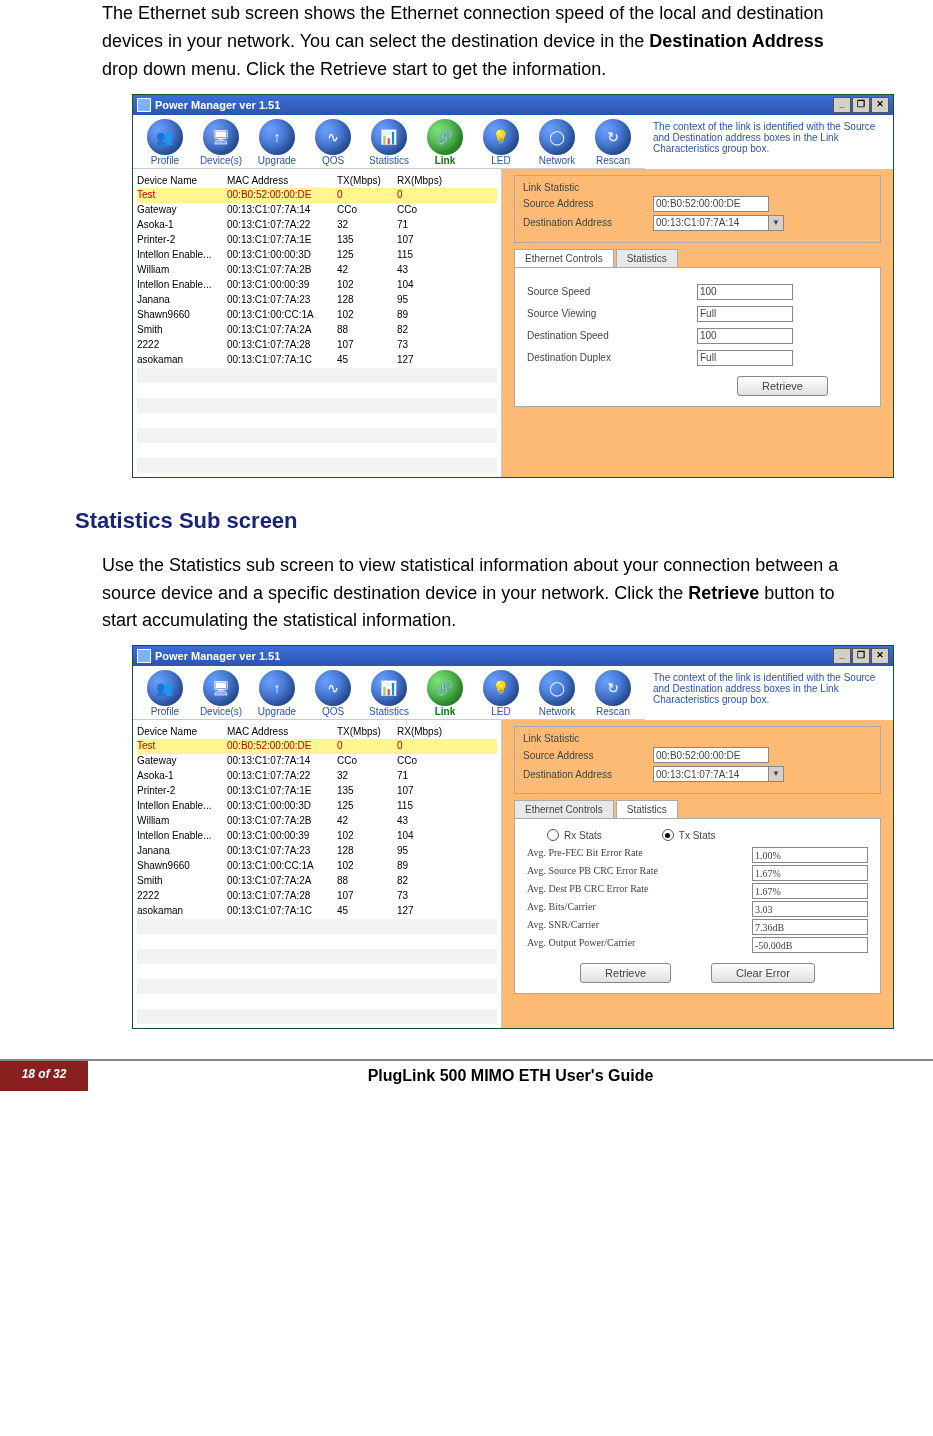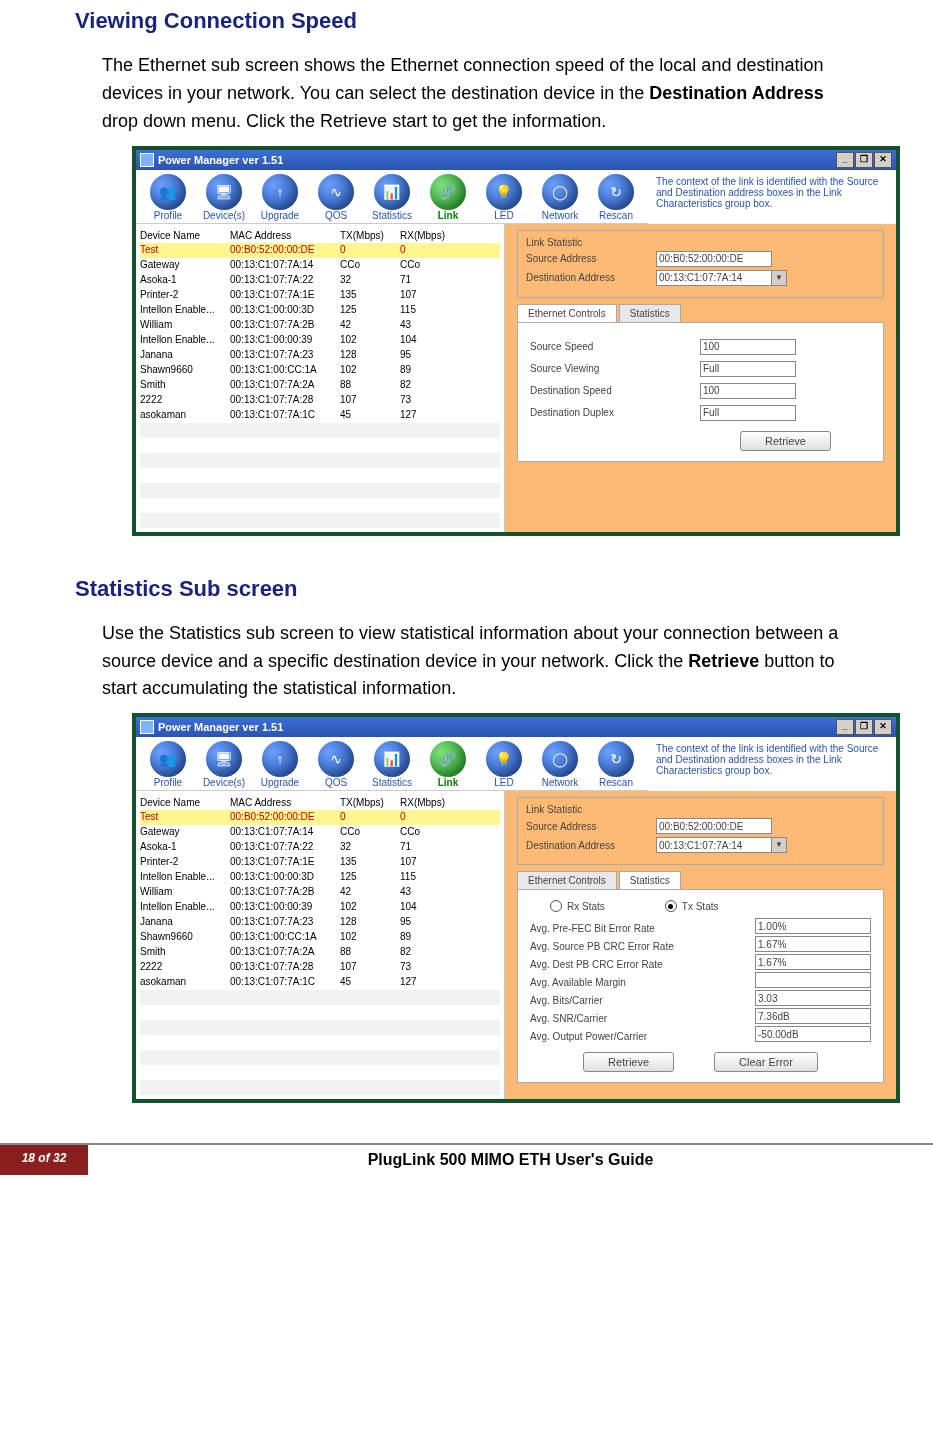--- a/index.html
+++ b/index.html
@@ -21,22 +21,22 @@
   }
   p.body {
     font-size: 18px;
     color: #000;
     margin: 0 30px 10px 62px;
     line-height: 1.55;
     font-family: Tahoma, Verdana, sans-serif;
   }
   .bold { font-weight: bold; }
   .screenshot {
-    margin: 10px 30px 40px 92px;
-    border: 4px solid #14532d;
+    margin: 10px 30px 30px 92px;
+    border: 1px solid #14532d;
     width: 760px;
     position: relative;
     font-family: Tahoma, Arial, sans-serif;
   }
   .titlebar {
     background: linear-gradient(#3c6fd8, #2a54b0);
     color: #fff;
     font-size: 11px;
     font-weight: bold;
     padding: 2px 4px;
@@ -150,42 +150,41 @@
   }
   .btnbar { display:flex; justify-content:center; gap:40px; margin-top:10px; }
   .btn {
     border:1px solid #888; background:linear-gradient(#fff,#e0e0e0);
     border-radius:3px; padding:3px 24px; font-size:11px;
   }
   .radio-row { display:flex; gap:60px; margin-bottom:6px; padding-left:20px;}
   .radio { display:flex; align-items:center; gap:5px; }
   .r-circle { width:10px;height:10px;border:1px solid #555;border-radius:50%;display:inline-flex;align-items:center;justify-content:center;}
   .r-dot { width:5px;height:5px;background:#000;border-radius:50%; }
-  .stat-row { display:flex; align-items:flex-end; margin:2px 0; }
+  .stat-row { display:flex; align-items:flex-start; margin:2px 0;font-family:Liberation Serif, serif; }
   .stat-row .slabel { flex:1; }
   .stat-val { width:60px; }
   .footer {
     display:flex; align-items:stretch; border-top:2px solid #888;
     margin-top: 16px;
   }
   .pagebox {
     background:#8a1f1f; color:#fff; font-size:12px; font-style:italic;
     font-weight:bold; padding:6px 8px; width:72px; text-align:center;
   }
   .guide {
     flex:1; text-align:center; font-weight:bold; font-size:16px;
     padding:6px 0; font-family: Tahoma, Verdana, sans-serif;
   }
 </style>
 </head>
 <body>
 
 <div class="page">
 
-  <h2 class="section">Viewing Connection Speed</h2>
   <p class="body">
     <span>The Ethernet sub screen shows the Ethernet connection speed of the local and destination devices in your network. You can select the destination device in the </span><span class="bold">Destination Address</span><span> drop down menu. Click the Retrieve start to get the information.</span>
   </p>
 
   <div class="screenshot">
     <div class="titlebar">
       <div class="titlebar-left">
         <div class="win-icon"></div>
         <span>Power Manager ver 1.51</span>
       </div>
@@ -559,24 +558,20 @@
               </div>
               <div class="stat-row">
                 <div class="slabel">Avg. Source PB CRC Error Rate</div>
                 <div class="txtfield stat-val">1.67%</div>
               </div>
               <div class="stat-row">
                 <div class="slabel">Avg. Dest PB CRC Error Rate</div>
                 <div class="txtfield stat-val">1.67%</div>
               </div>
               <div class="stat-row">
-                <div class="slabel">Avg. Available Margin</div>
-                <div class="txtfield stat-val"></div>
-              </div>
-              <div class="stat-row">
                 <div class="slabel">Avg. Bits/Carrier</div>
                 <div class="txtfield stat-val">3.03</div>
               </div>
               <div class="stat-row">
                 <div class="slabel">Avg. SNR/Carrier</div>
                 <div class="txtfield stat-val">7.36dB</div>
               </div>
               <div class="stat-row">
                 <div class="slabel">Avg. Output Power/Carrier</div>
                 <div class="txtfield stat-val">-50.00dB</div>

